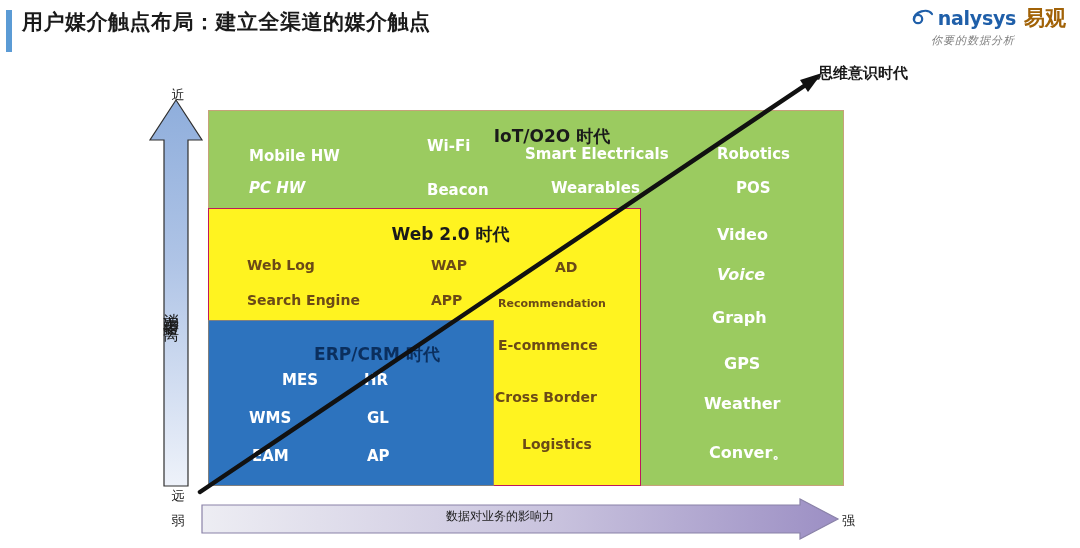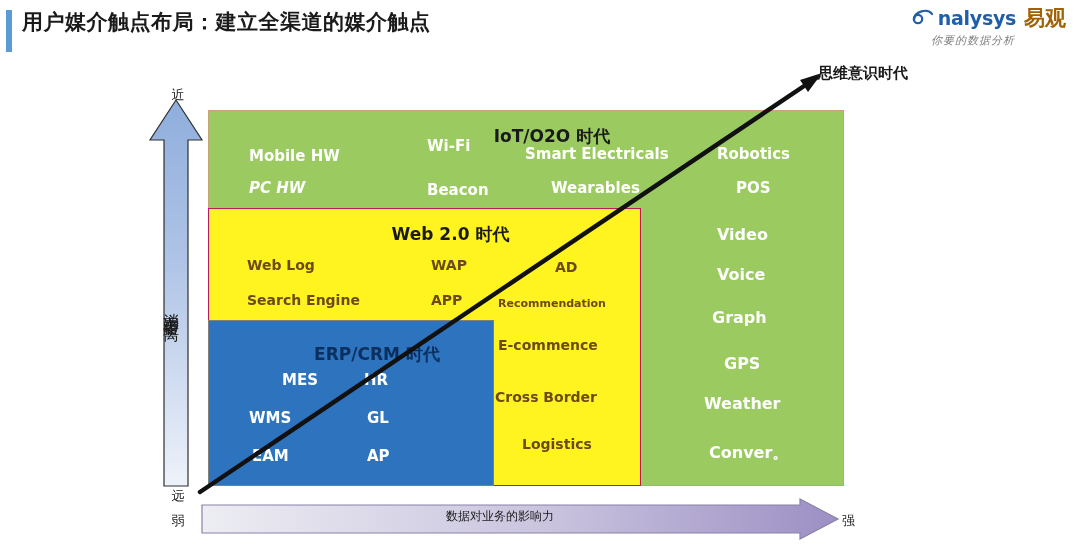--- a/index.html
+++ b/index.html
@@ -163,21 +163,21 @@
 
   <span class="item w" style="left: 40px; top: 36px;">Mobile HW</span>
       <span class="item w" style="left: 218px; top: 26px;">Wi-Fi</span>
       <span class="item w" style="left: 316px; top: 34px;">Smart Electricals</span>
       <span class="item w" style="left: 508px; top: 34px;">Robotics</span>
       <span class="item w" style="left: 40px; top: 68px; font-style: italic;">PC HW</span>
       <span class="item w" style="left: 218px; top: 70px;">Beacon</span>
       <span class="item w" style="left: 342px; top: 68px;">Wearables</span>
       <span class="item w" style="left: 527px; top: 68px;">POS</span>
       <span class="item w-lg" style="left: 508px; top: 114px; text-align: center;">Video</span>
-      <span class="item w-lg" style="left: 508px; top: 154px;">Voice</span>
+      <span class="item w-lg" style="left: 508px; top: 154px; font-style: italic;">Voice</span>
       <span class="item w-lg" style="left: 503px; top: 197px;">Graph</span>
       <span class="item w-lg" style="left: 515px; top: 243px;">GPS</span>
       <span class="item w-lg" style="left: 495px; top: 283px;">Weather</span>
       <span class="item w-lg" style="left: 500px; top: 332px;">Conver。</span>
     </div>
 
   <div class="blk blk-yellow">
     <div class="era-head yellow">Web 2.0 时代</div>
 
   <span class="item br" style="left: 38px; top: 48px;">Web Log</span>

